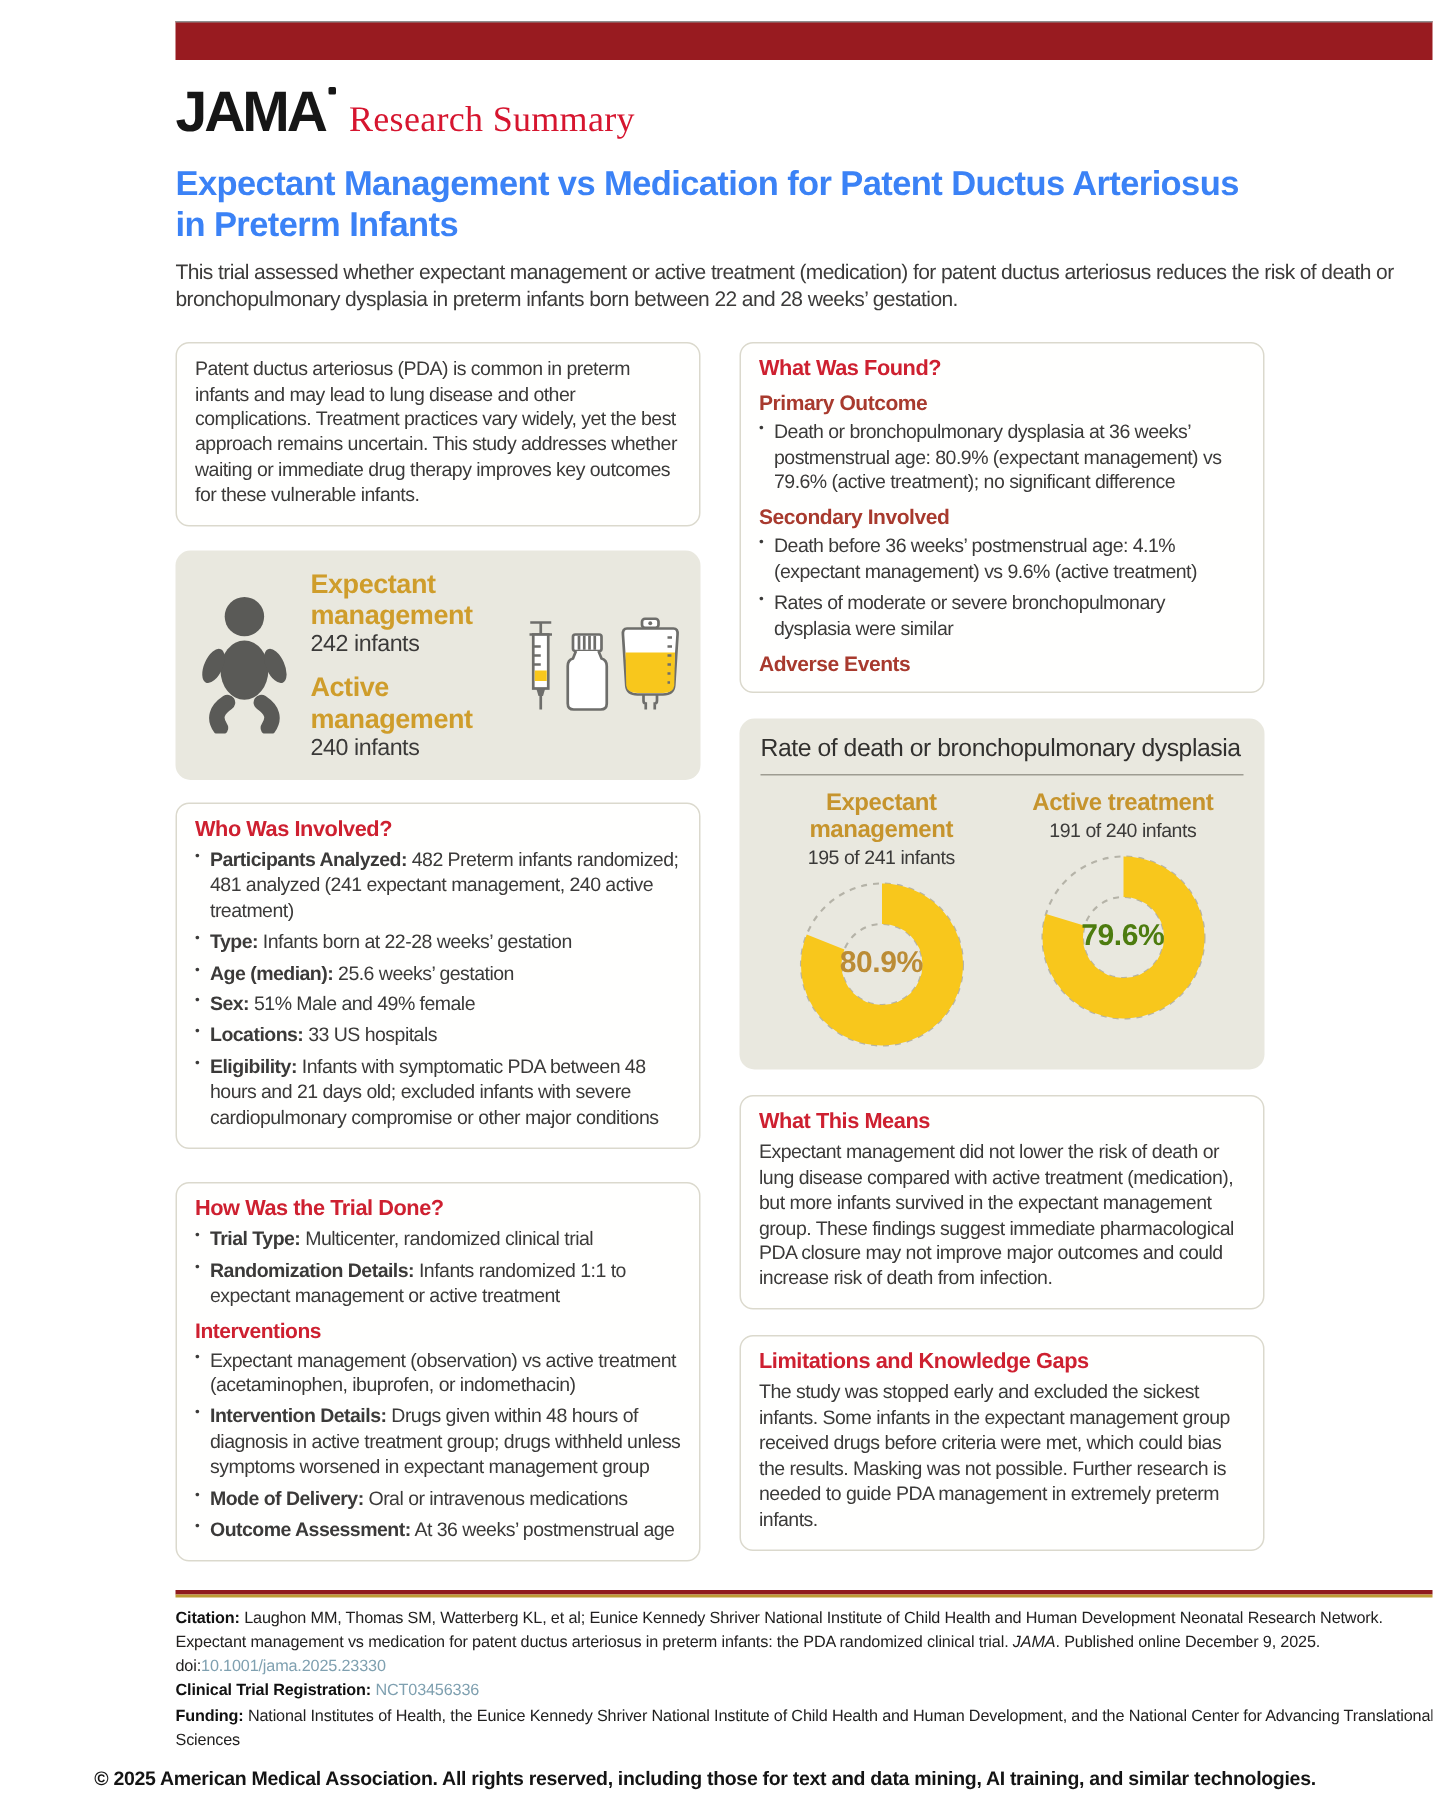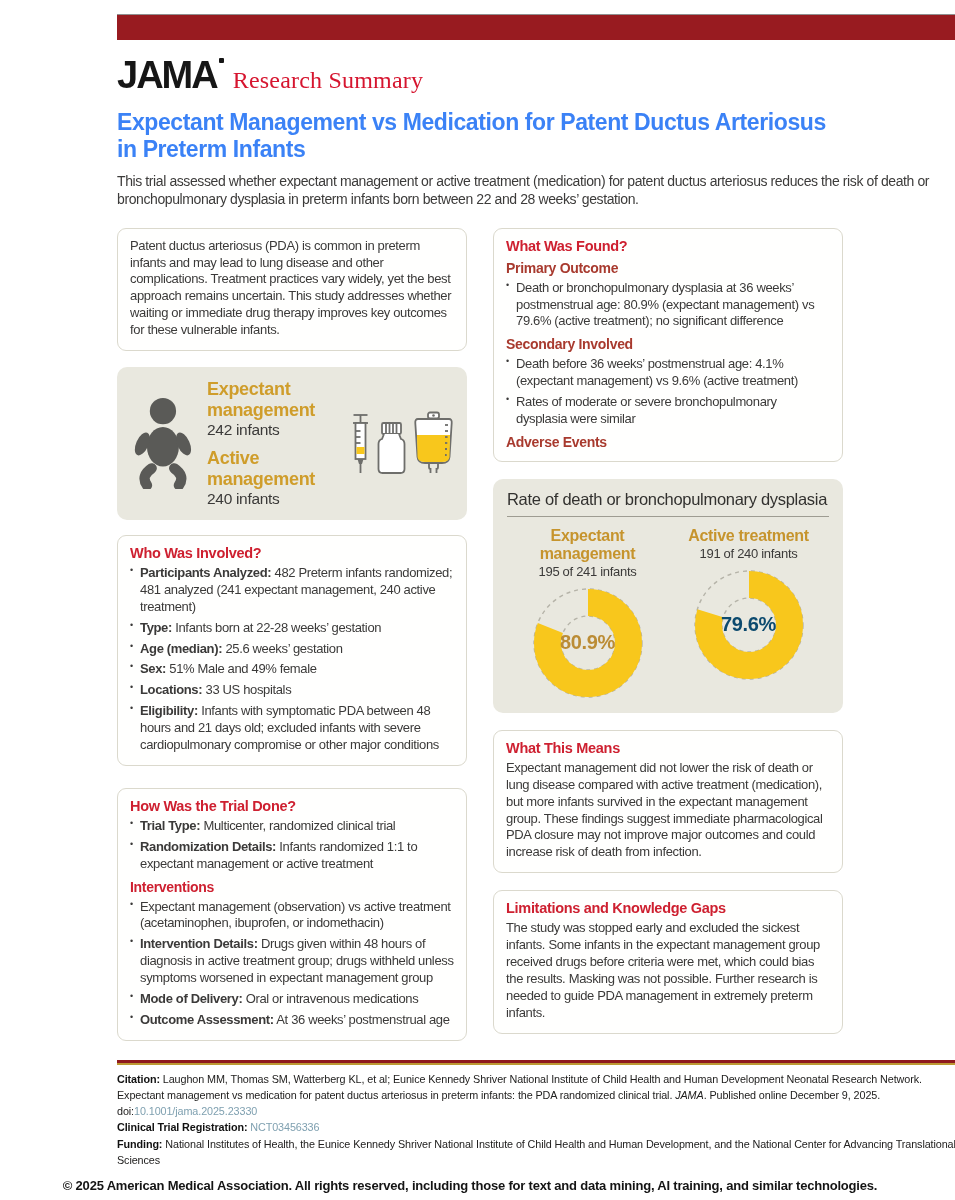--- a/index.html
+++ b/index.html
@@ -203,21 +203,21 @@
           </div>
           <div class="chart-col">
             <div class="chart-col-label">Active treatment</div>
             <div class="chart-col-sub">191 of 240 infants</div>
             <div class="donut-wrap">
               <svg width="112" height="112" viewBox="0 0 112 112">
                 <circle class="donut-dash" cx="56" cy="56" r="54" fill="none" stroke="#B5B3A8" stroke-width="1.4" stroke-dasharray="4 4"></circle>
                 <circle class="donut-dash" cx="56" cy="56" r="27" fill="none" stroke="#B5B3A8" stroke-width="1.4" stroke-dasharray="4 4"></circle>
                 <circle class="donut-arc" cx="56" cy="56" r="40.5" fill="none" stroke="#F8C71C" stroke-width="27" transform="rotate(-90 56 56)" stroke-dasharray="202.5573279328555 254.46900494077323"></circle>
               </svg>
-              <div class="donut-label" style="color: #0c4a6e;">79.6%</div>
+              <div class="donut-label" style="color: #4d7c0f;">79.6%</div>
             </div>
           </div>
         </div>
       </div>
 
       <div class="card mt3">
         <div class="card-heading">What This Means</div>
         <div class="body-text">Expectant management did not lower the risk of death or lung disease compared with active treatment (medication), but more infants survived in the expectant management group. These findings suggest immediate pharmacological PDA closure may not improve major outcomes and could increase risk of death from infection.</div>
       </div>
 

